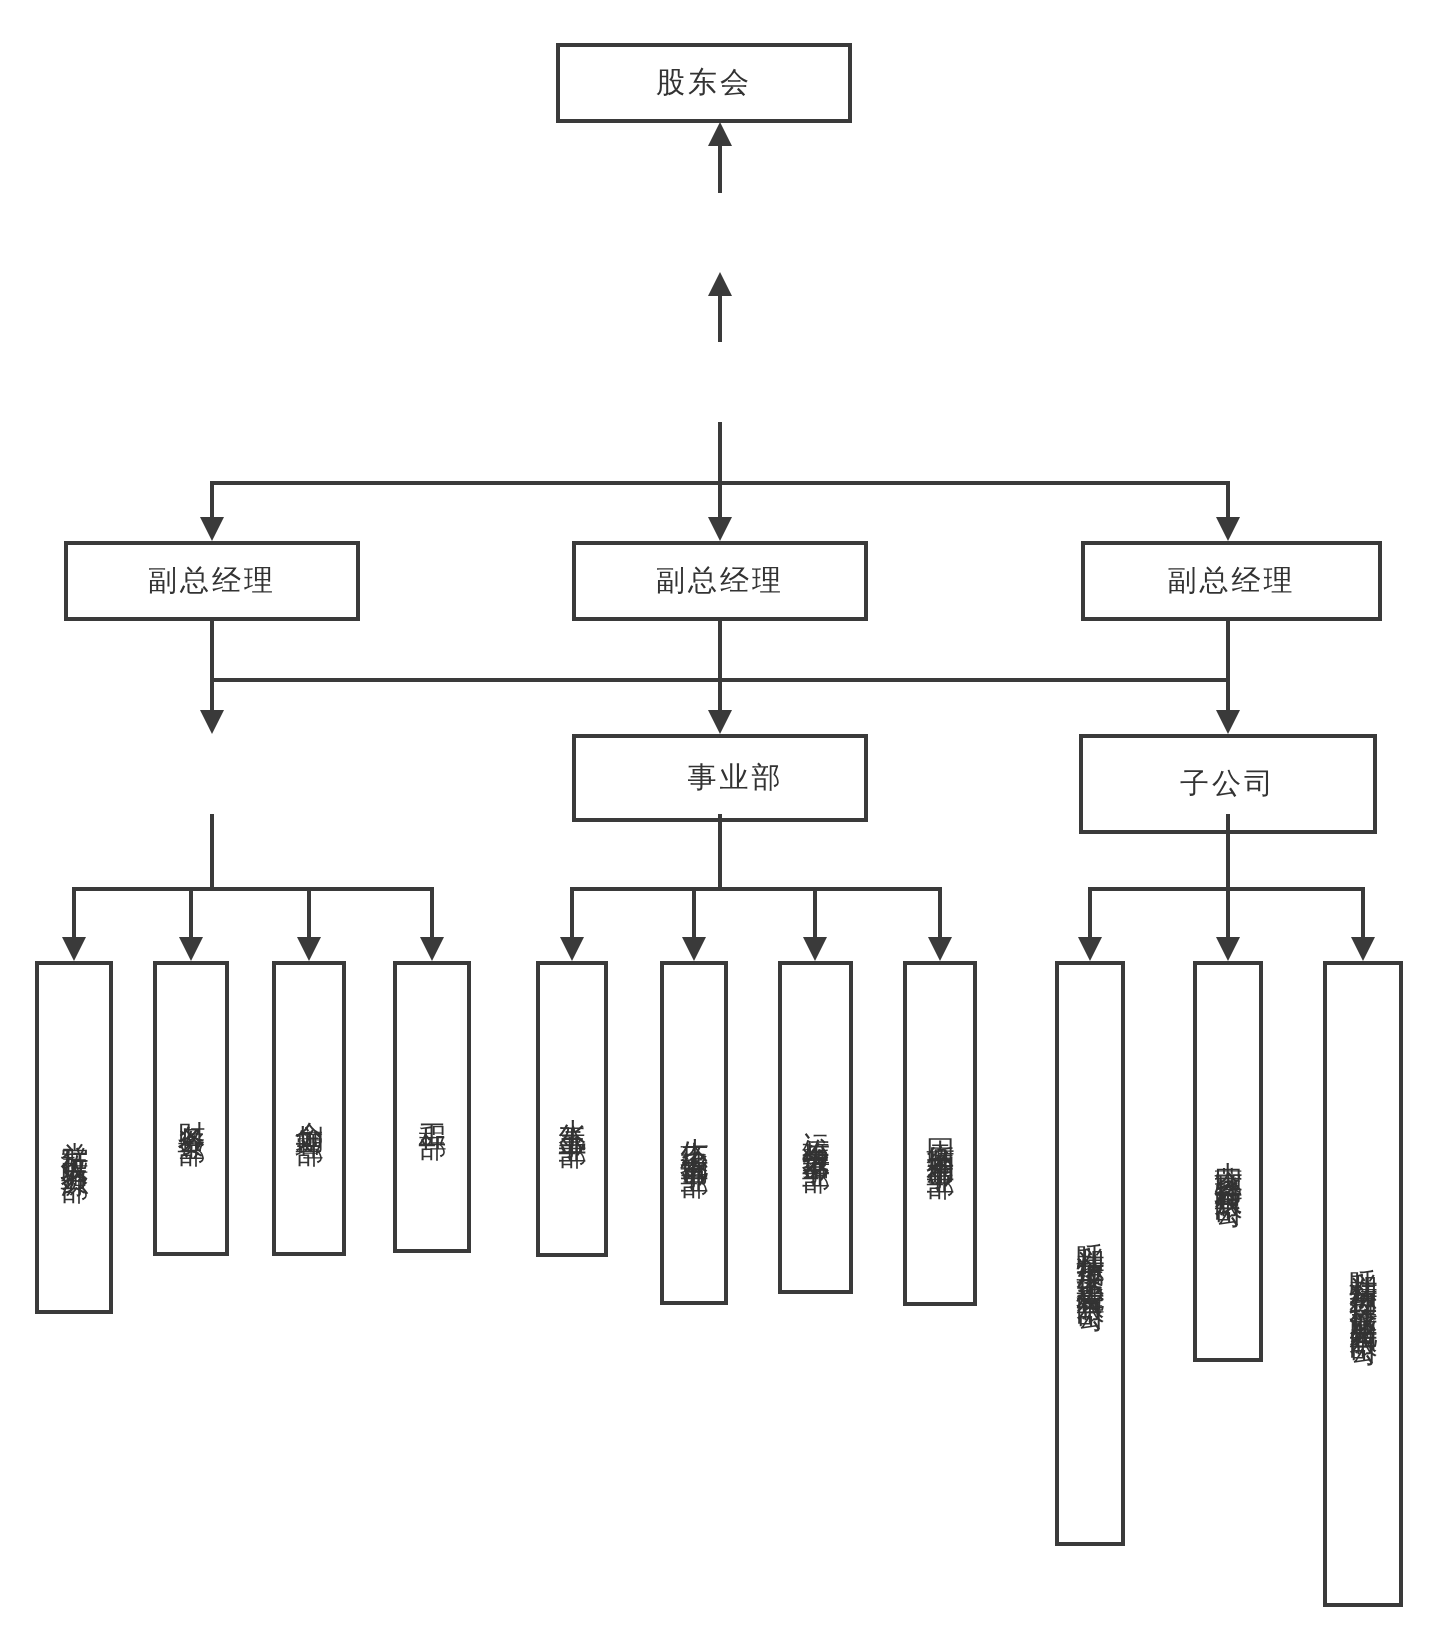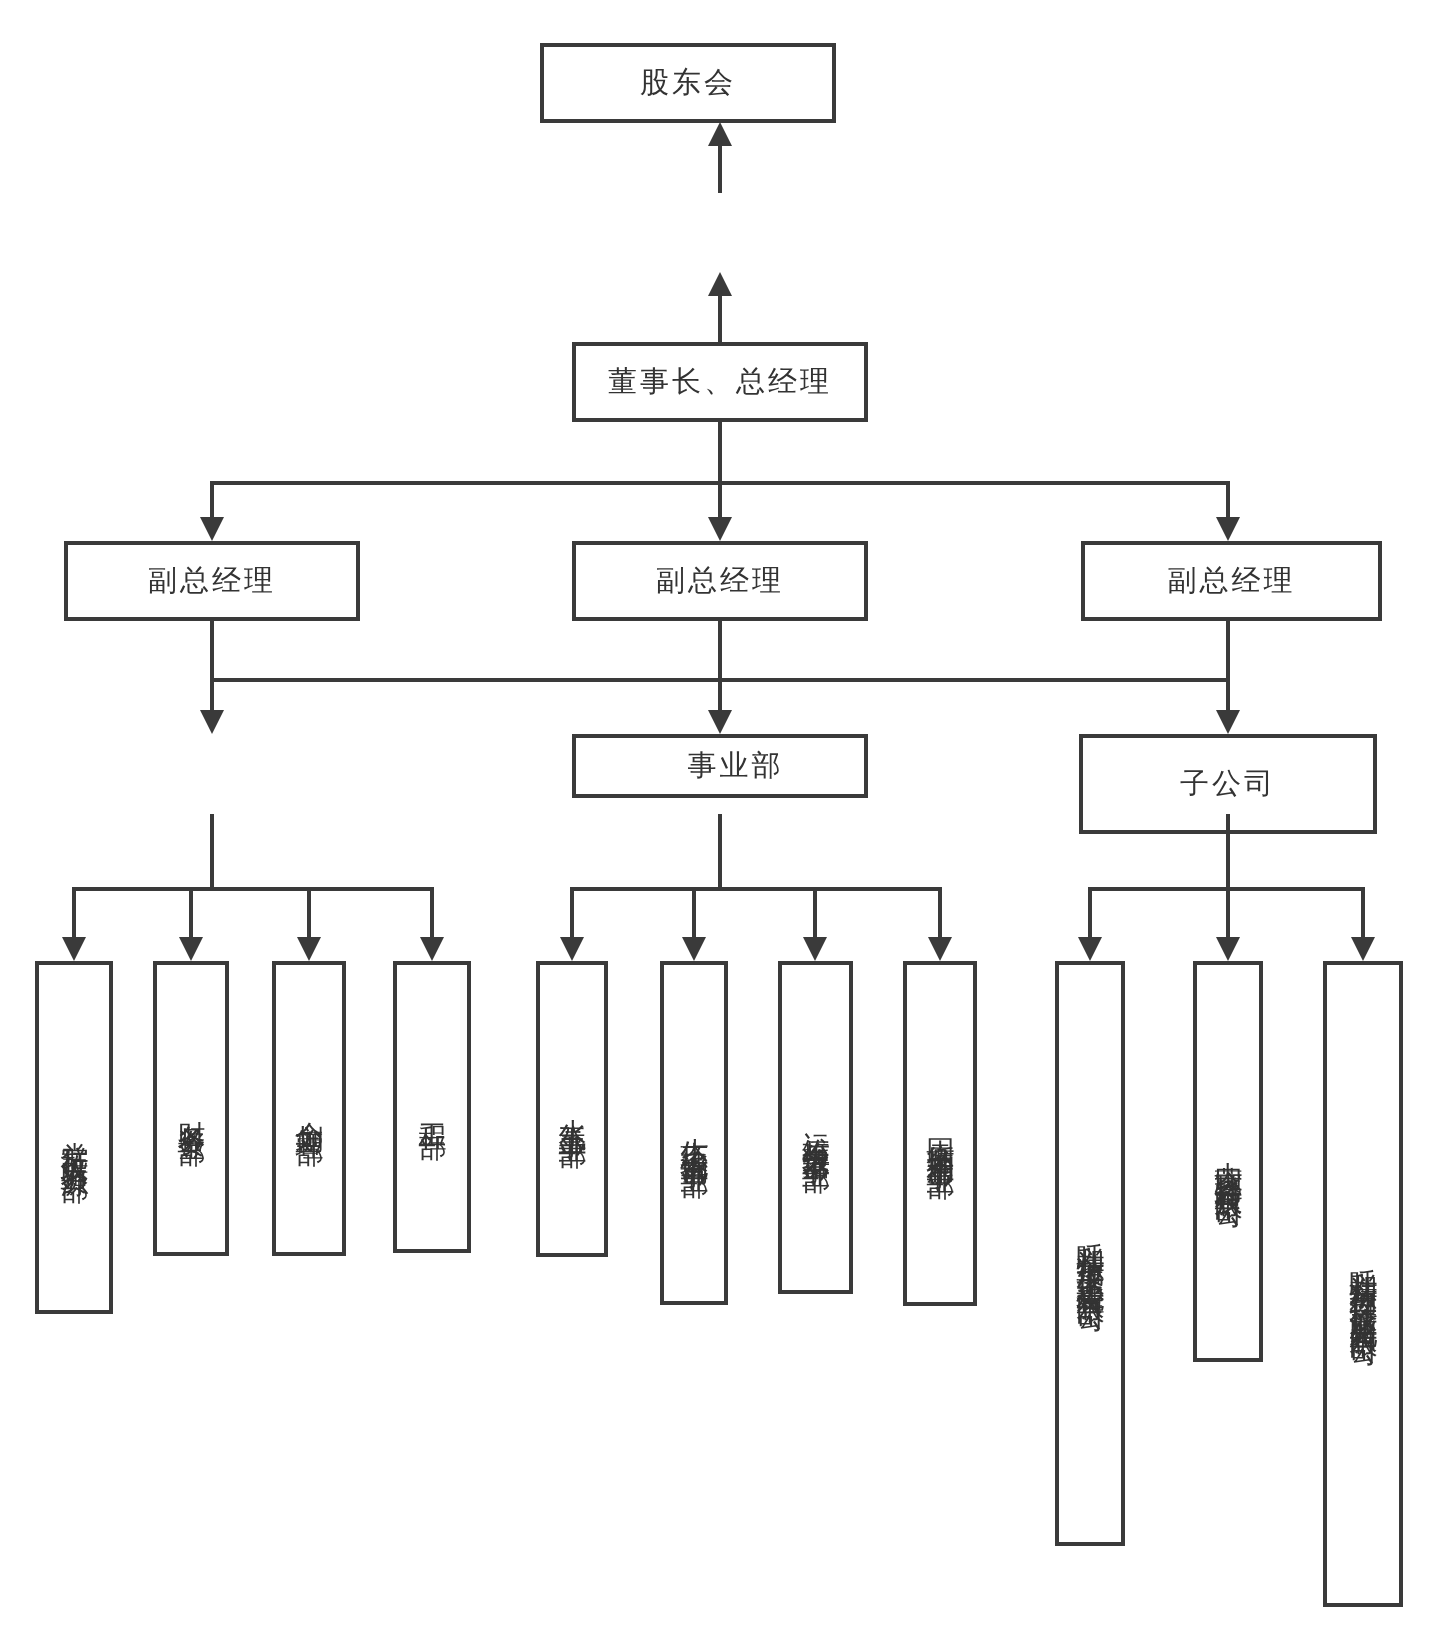--- a/index.html
+++ b/index.html
@@ -19,24 +19,23 @@
   .vl{position:absolute;width:4px;background:#3a3a3a;}
   .hl{position:absolute;height:4px;background:#3a3a3a;}
   .td{position:absolute;width:0;height:0;border-left:12px solid transparent;border-right:12px solid transparent;border-top:24px solid #3a3a3a;}
   .tu{position:absolute;width:0;height:0;border-left:12px solid transparent;border-right:12px solid transparent;border-bottom:24px solid #3a3a3a;}
 </style>
 </head>
 <body>
 
 <div class="canvas">
 
-  <div class="box" style="left:540px;top:43px;width:296px;height:80px;">股东会</div>
+  <div class="box" style="left:556px;top:43px;width:296px;height:80px;">股东会</div>
 
 
-  <div class="box" style="left:572px;top:342px;width:296px;height:80px;">董事长、总经理</div>
 
   <div class="tu" style="left:708px;top:122px;"></div>
   <div class="vl" style="left:718px;top:144px;height:49px;"></div>
 
   <div class="tu" style="left:708px;top:272px;"></div>
   <div class="vl" style="left:718px;top:294px;height:48px;"></div>
 
   <div class="vl" style="left:718px;top:422px;height:61px;"></div>
   <div class="hl" style="left:210px;top:481px;width:1020px;"></div>
   <div class="vl" style="left:210px;top:483px;height:36px;"></div>
@@ -54,21 +53,21 @@
   <div class="vl" style="left:718px;top:621px;height:59px;"></div>
   <div class="vl" style="left:1226px;top:621px;height:59px;"></div>
   <div class="hl" style="left:210px;top:678px;width:1020px;"></div>
   <div class="vl" style="left:210px;top:680px;height:30px;"></div>
   <div class="td" style="left:200px;top:710px;"></div>
   <div class="vl" style="left:718px;top:680px;height:30px;"></div>
   <div class="td" style="left:708px;top:710px;"></div>
   <div class="vl" style="left:1226px;top:680px;height:30px;"></div>
   <div class="td" style="left:1216px;top:710px;"></div>
 
-  <div class="box" style="left:572px;top:734px;width:296px;height:64px;padding-left:31px;">事业部</div>
+  <div class="box" style="left:572px;top:734px;width:296px;height:88px;padding-left:31px;">事业部</div>
   <div class="box" style="left:1079px;top:734px;width:298px;height:100px;">子公司</div>
 
   <div class="vl" style="left:210px;top:814px;height:75px;"></div>
   <div class="hl" style="left:72px;top:887px;width:362px;"></div>
   <div class="vl" style="left:72px;top:889px;height:48px;"></div>
   <div class="td" style="left:62px;top:937px;"></div>
   <div class="vl" style="left:189px;top:889px;height:48px;"></div>
   <div class="td" style="left:179px;top:937px;"></div>
   <div class="vl" style="left:307px;top:889px;height:48px;"></div>
   <div class="td" style="left:297px;top:937px;"></div>

